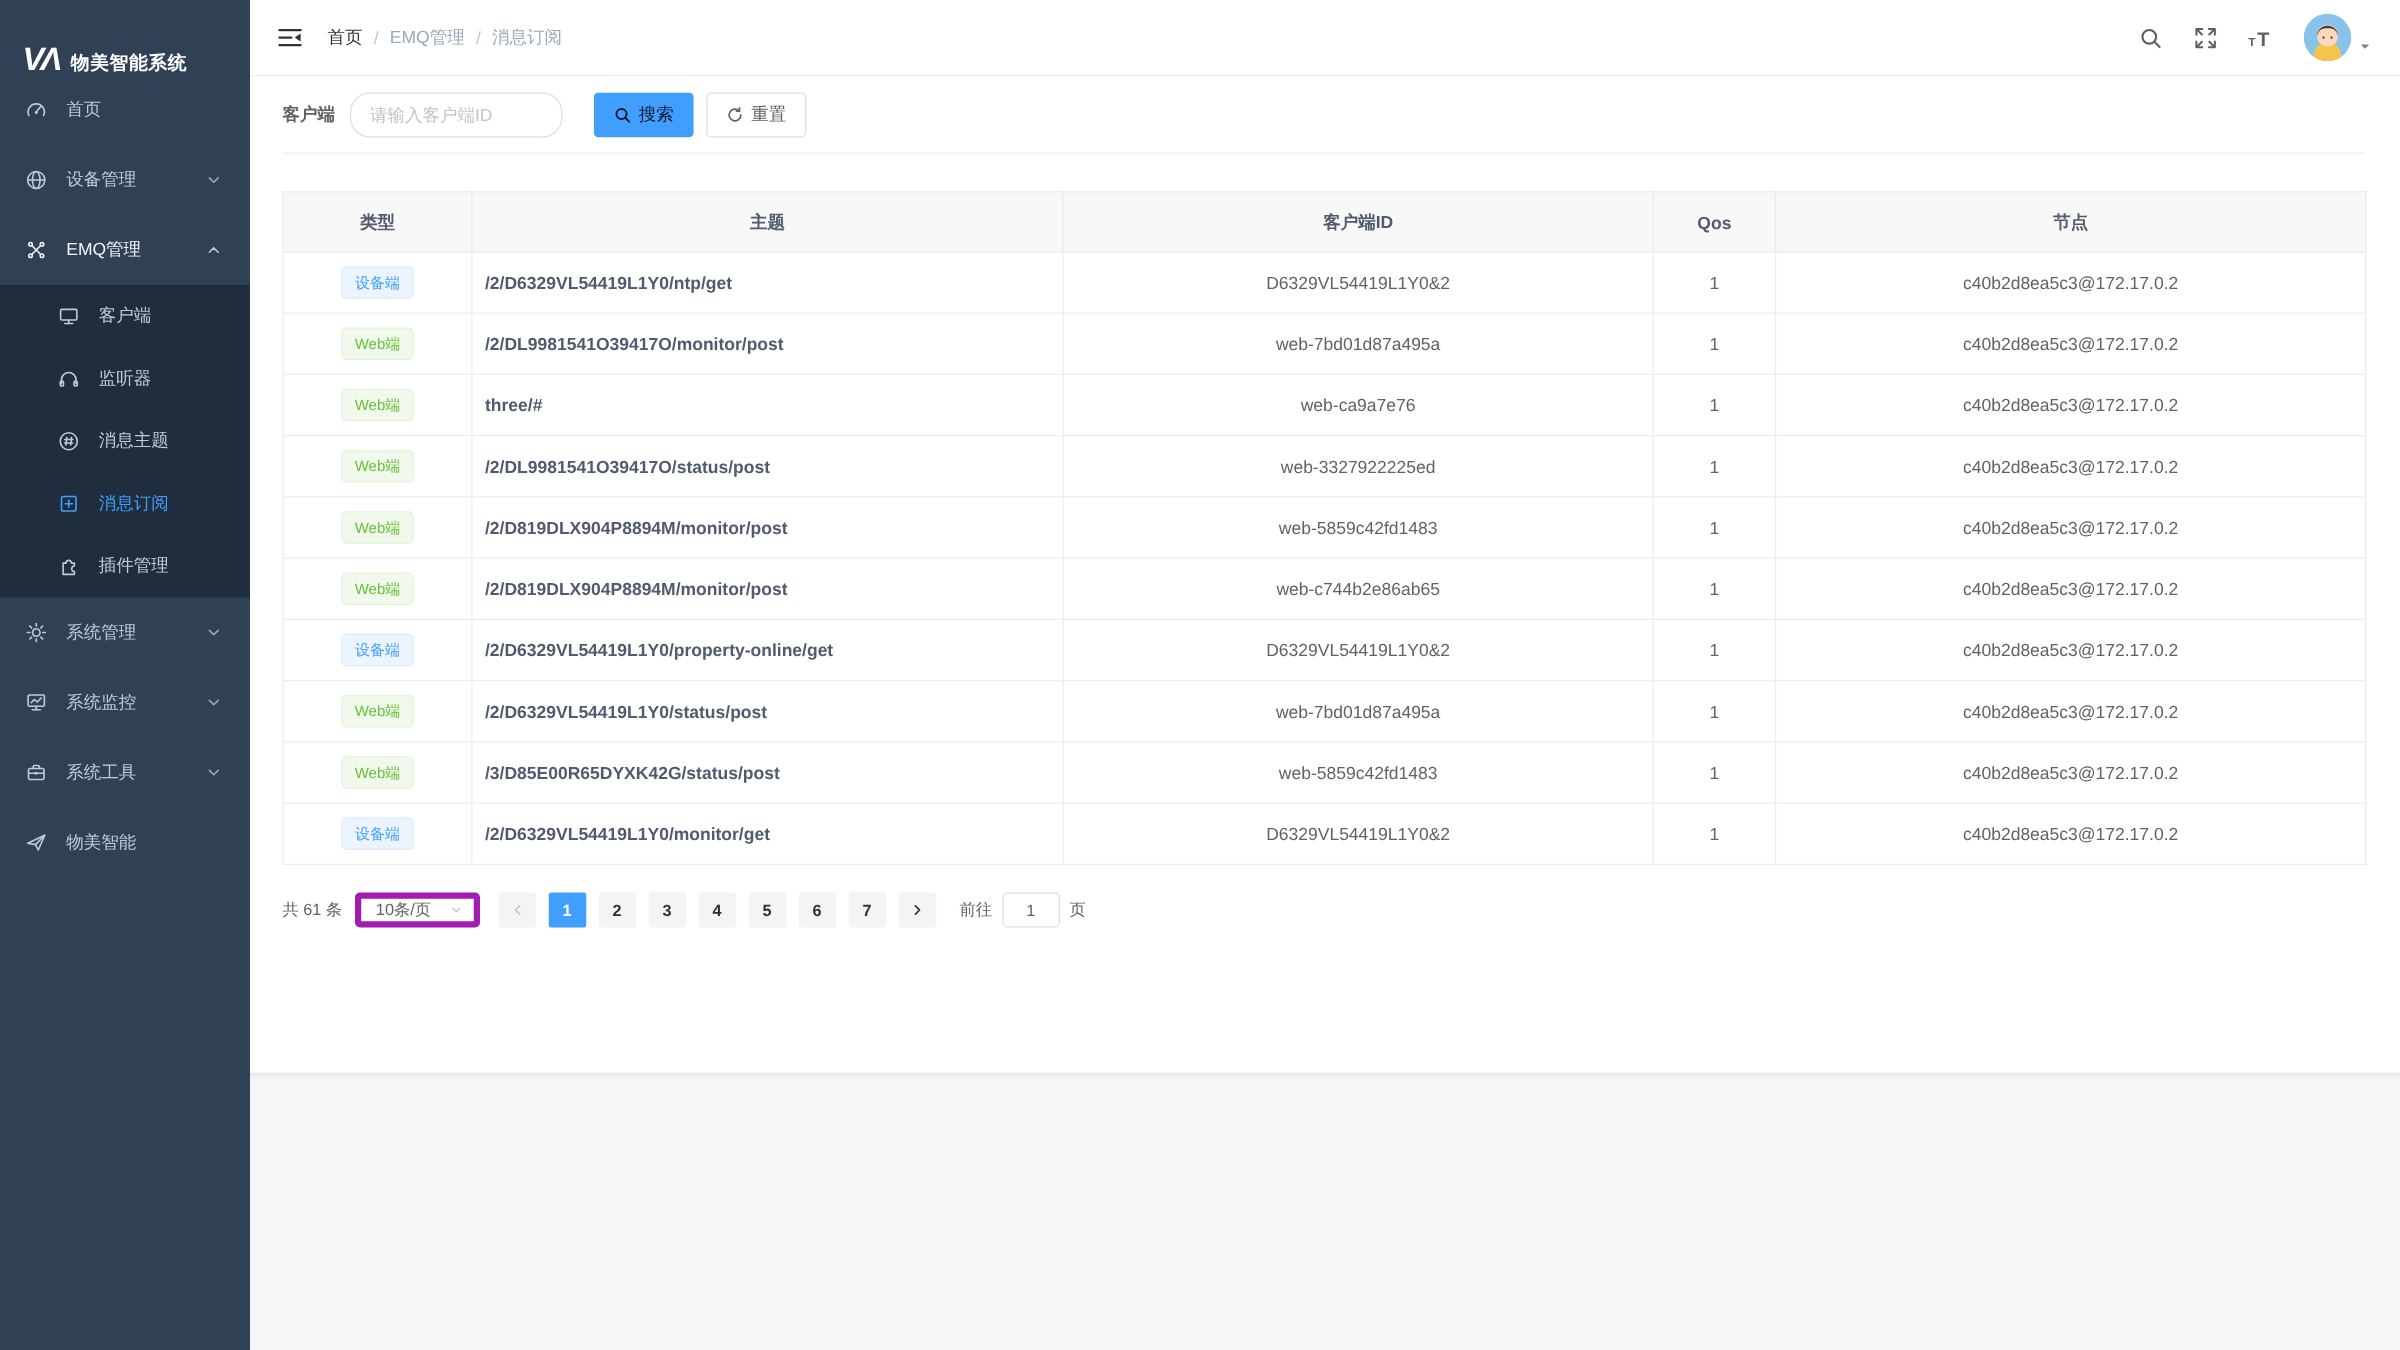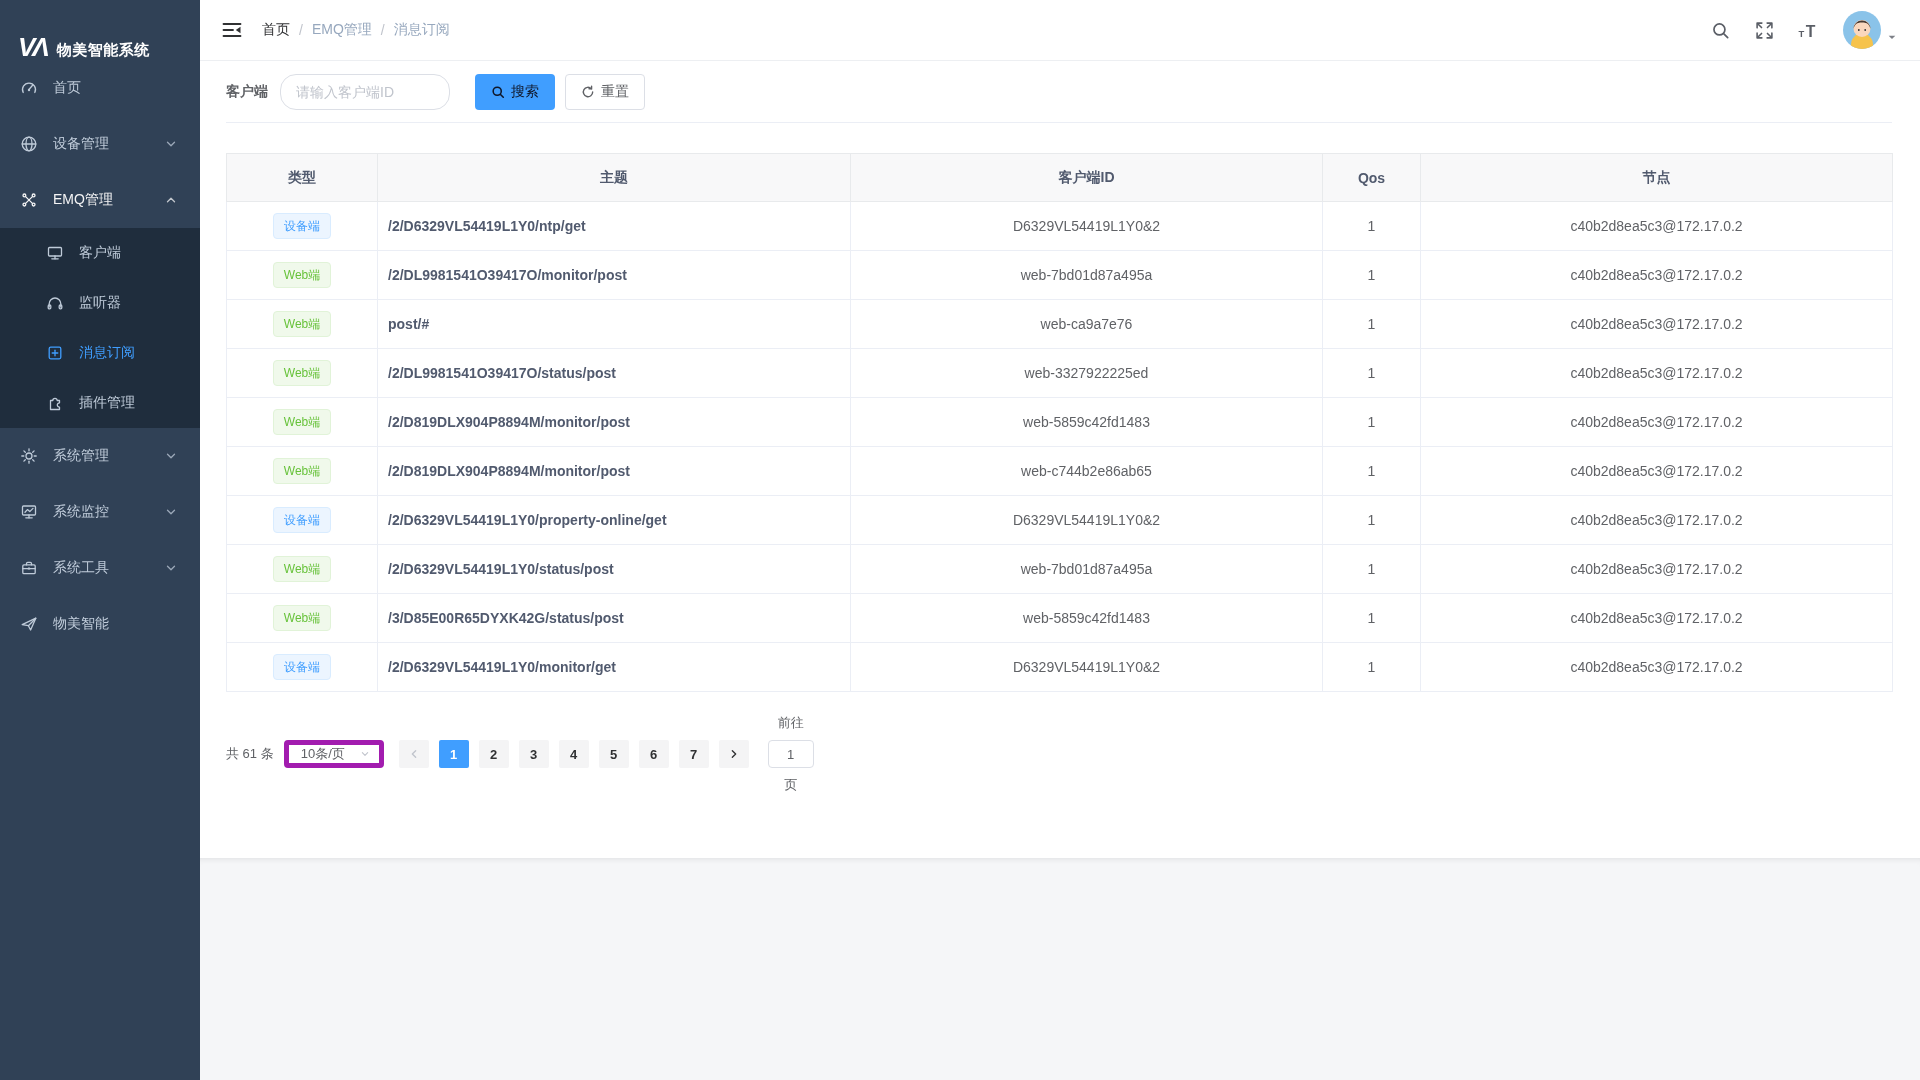--- a/index.html
+++ b/index.html
@@ -64,21 +64,21 @@
   .pagination { margin-top:22px; display:flex; justify-content:flex-start; align-items:center; font-size:13px; color:#606266; }
   .pg-total { margin-right:10px; }
   .pg-sizes { width:100px; height:28px; background:#fff; border:5px solid #a21caf; border-radius:4px;
     display:flex; align-items:center; justify-content:space-between; padding:0 8px 0 12px; cursor:pointer;
     color:#606266; margin-right:10px; }
   .pg-sizes .caret { color:#c0c4cc; display:inline-flex; }
   .pg-btn { min-width:30px; height:28px; margin:0 5px; background:#f4f4f5; color:#303133; border-radius:2px;
     display:inline-flex; align-items:center; justify-content:center; font-weight:700; cursor:pointer; font-size:13px; }
   .pg-btn.disabled { color:#c0c4cc; }
   .pg-btn.active { background:#409eff; color:#fff; }
-  .pg-goto { margin-left:14px; display:flex; align-items:center; gap:8px;flex-direction:column; }
+  .pg-goto { margin-left:14px; display:flex; align-items:center; gap:8px; }
   .goto-input { width:46px; height:28px; border:1px solid #dcdfe6; border-radius:4px; text-align:center;
     font-size:13px; color:#606266; outline:none; font-family:inherit; }
 
   .bottom-strip { flex:1; background:#f5f6f8; box-shadow: inset 0 6px 7px -6px rgba(0,0,0,0.12); }
 </style>
 </head>
 <body>
 
 <div class="app">
 
@@ -144,20 +144,32 @@
           </div>
           <div class="menu-item">
             <span class="mi-icon">
               <svg width="18" height="18" viewBox="0 0 18 18" fill="none" stroke="currentColor" stroke-width="1.3" stroke-linecap="round" stroke-linejoin="round">
                 <path d="M3.2 13 v-3.2 a5.8 5.8 0 0 1 11.6 0 V13"></path>
                 <rect x="2.2" y="10.8" width="2.6" height="4" rx="1.1"></rect>
                 <rect x="13.2" y="10.8" width="2.6" height="4" rx="1.1"></rect>
               </svg>
             </span>
             <span class="mi-label">监听器</span>
+          </div>
+          <div class="menu-item">
+            <span class="mi-icon">
+              <svg width="18" height="18" viewBox="0 0 18 18" fill="none" stroke="currentColor" stroke-width="1.3" stroke-linecap="round" stroke-linejoin="round">
+                <circle cx="9" cy="9" r="6.8"></circle>
+                <line x1="7.4" y1="6" x2="6.8" y2="12"></line>
+                <line x1="11.2" y1="6" x2="10.6" y2="12"></line>
+                <line x1="5.9" y1="7.6" x2="12.3" y2="7.6"></line>
+                <line x1="5.7" y1="10.4" x2="12.1" y2="10.4"></line>
+              </svg>
+            </span>
+            <span class="mi-label">消息主题</span>
           </div>
           <div class="menu-item active">
             <span class="mi-icon">
               <svg width="18" height="18" viewBox="0 0 18 18" fill="none" stroke="currentColor" stroke-width="1.3" stroke-linecap="round" stroke-linejoin="round">
                 <rect x="3.2" y="3.2" width="11.6" height="11.6" rx="1.5"></rect>
                 <line x1="9" y1="6.2" x2="9" y2="11.8"></line>
                 <line x1="6.2" y1="9" x2="11.8" y2="9"></line>
               </svg>
             </span>
             <span class="mi-label">消息订阅</span>
@@ -359,21 +371,21 @@
             </tr>
             <tr>
               <td><span class="tag tag-web">Web端</span></td>
               <td class="cell-topic">/2/DL9981541O39417O/monitor/post</td>
               <td>web-7bd01d87a495a</td>
               <td>1</td>
               <td>c40b2d8ea5c3@172.17.0.2</td>
             </tr>
             <tr>
               <td><span class="tag tag-web">Web端</span></td>
-              <td class="cell-topic">post/#</td>
+              <td class="cell-topic">three/#</td>
               <td>web-ca9a7e76</td>
               <td>1</td>
               <td>c40b2d8ea5c3@172.17.0.2</td>
             </tr>
             <tr>
               <td><span class="tag tag-web">Web端</span></td>
               <td class="cell-topic">/2/DL9981541O39417O/status/post</td>
               <td>web-3327922225ed</td>
               <td>1</td>
               <td>c40b2d8ea5c3@172.17.0.2</td>

